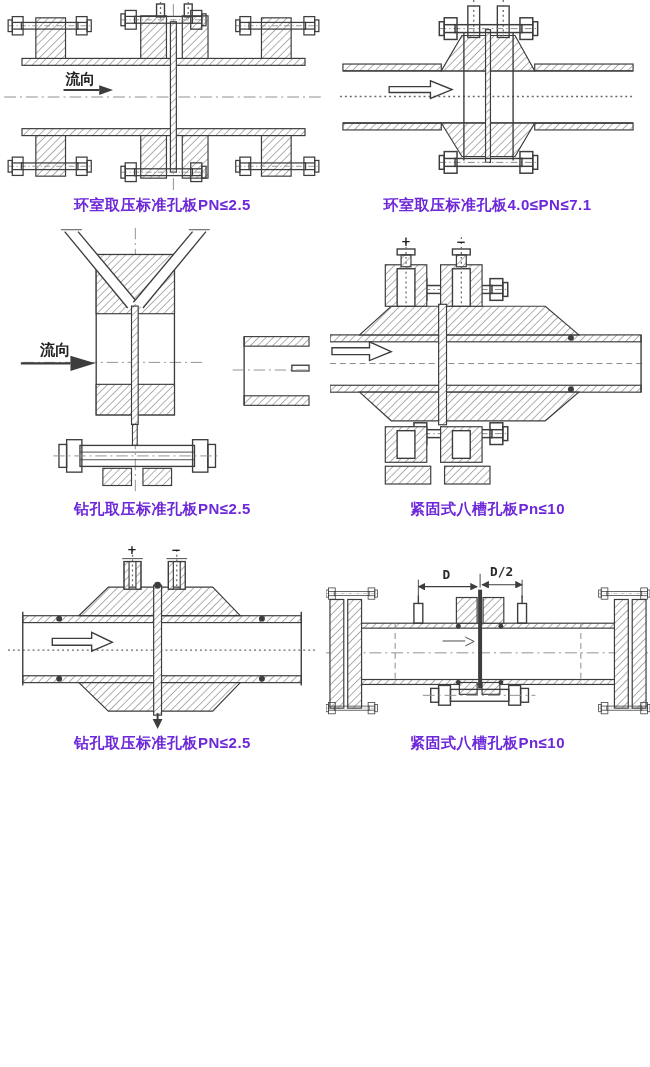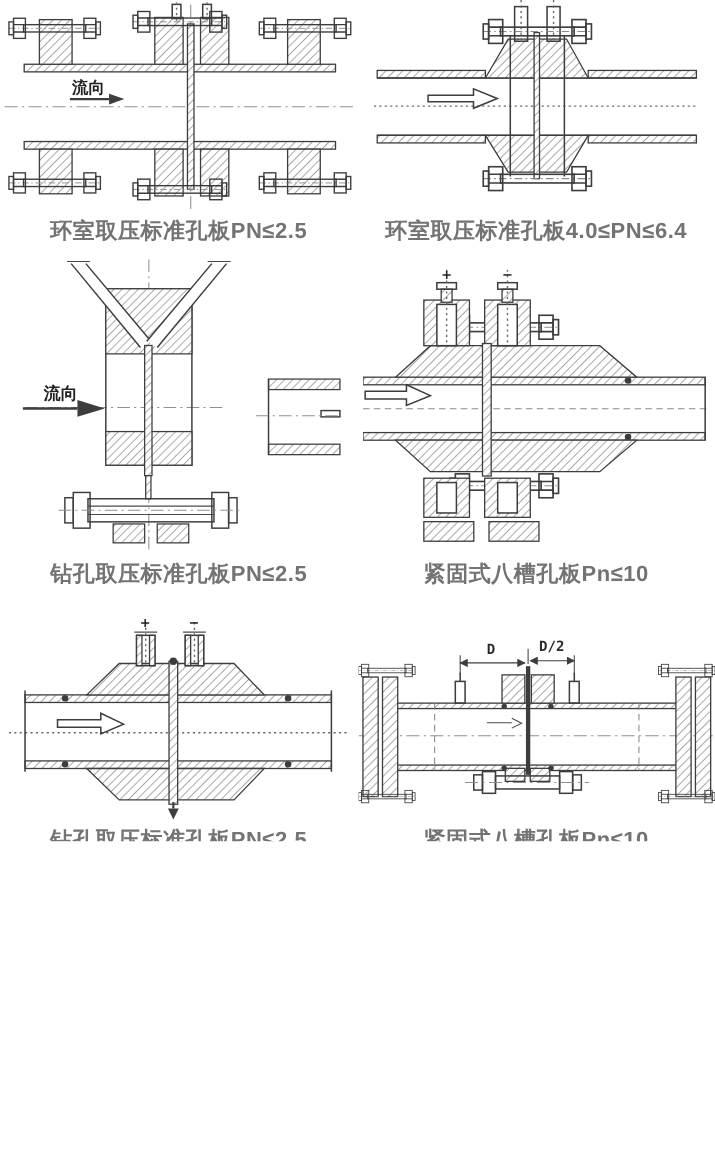--- a/index.html
+++ b/index.html
@@ -2,21 +2,21 @@
 <html><head>
 <meta charset="utf-8">
 <style>
   html,body { margin:0; padding:0; background:#ffffff; }
   body { width:650px; font-family:"Liberation Sans","DejaVu Sans",sans-serif; }
   .sheet { width:650px; height:765px; background:#ffffff; display:flex; flex-direction:column; overflow:hidden; }
   .row { display:flex; width:650px; }
   .row1 { height:232px; } .row2 { height:318px; } .row3 { height:250px; } .row4 { height:267px; }
   .cell { width:325px; display:flex; flex-direction:column; align-items:center; justify-content:flex-end; margin:0; }
   figure { margin:0; }
-  .caption { font-size:20px; font-weight:600; color:#737373; letter-spacing:0.5px;
+  .caption { font-size:15px; font-weight:600; color:#6d28d9; letter-spacing:0.5px;
              padding:4px 0 9px 0; white-space:nowrap; }
   svg { display:block; }
   
   .ln    { fill:none; stroke:#3d3d3d; stroke-width:1.4; }
   .lnthin{ fill:none; stroke:#4a4a4a; stroke-width:1; }
   .htc   { fill:url(#hatch); stroke:#3d3d3d; stroke-width:1.2; }
   .cl    { fill:none; stroke:#909090; stroke-width:1; stroke-dasharray:12 4 2 4; }
   .dotl  { fill:none; stroke:#6a6a6a; stroke-width:1.3; stroke-dasharray:2 3; }
   .dsh   { fill:none; stroke:#8a8a8a; stroke-width:1; stroke-dasharray:6 4; }
   .dim   { fill:none; stroke:#3d3d3d; stroke-width:1.1; }
@@ -125,21 +125,21 @@
           <rect class="ln" x="162" y="6" width="12" height="32"></rect>
           <line class="dotl" x1="138" y1="0" x2="138" y2="40"></line>
           <line class="dotl" x1="168" y1="0" x2="168" y2="40"></line>
         </g>
         <g>
           <use href="#boltH" x="88" y="16" width="130" height="26"></use>
           <use href="#boltH" x="88" y="152" width="130" height="26"></use>
         </g>
         <polygon class="ln" points="52,88 94,88 94,82 116,91 94,100 94,94 52,94"></polygon>
       </svg>
-      <figcaption class="caption">环室取压标准孔板4.0≤PN≤6.4</figcaption>
+      <figcaption class="caption">环室取压标准孔板4.0≤PN≤7.1</figcaption>
     </figure>
   </section>
 
   <section class="row row2">
 
     <figure class="cell">
       <svg width="296" height="272" viewBox="0 0 310 285">
         <line class="cl" x1="126" y1="4" x2="126" y2="282"></line>
         <line class="cl" x1="8" y1="145" x2="198" y2="145"></line>
         <g>

